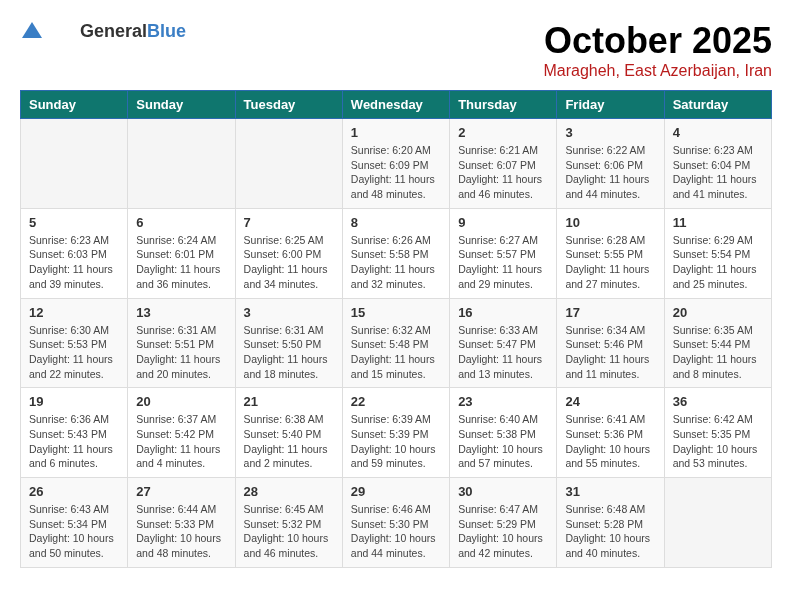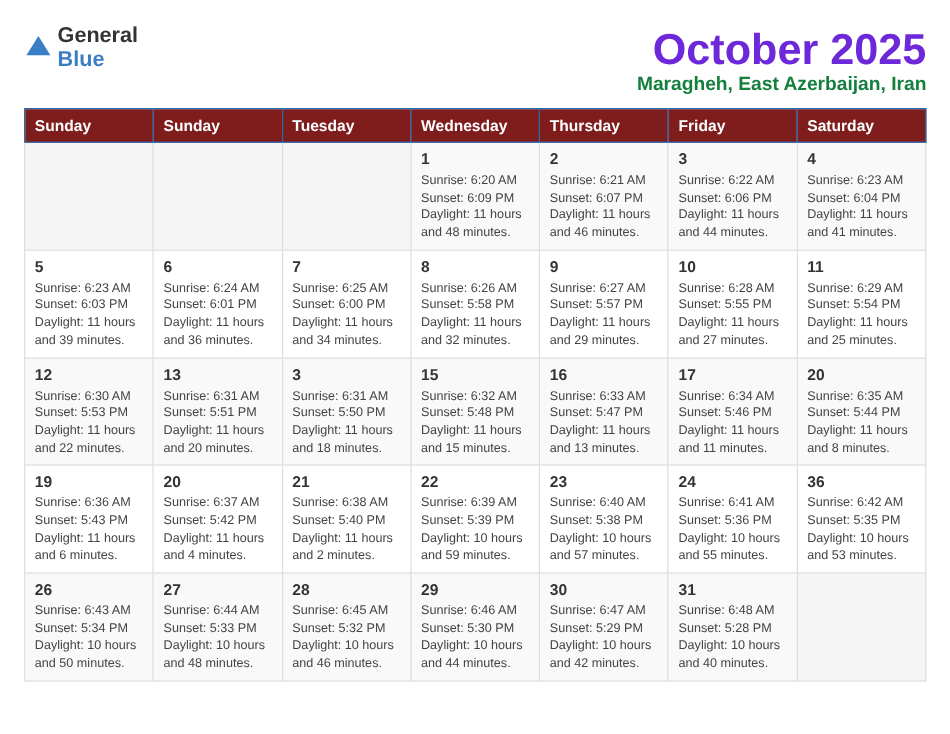--- a/index.html
+++ b/index.html
@@ -15,22 +15,22 @@
       justify-content: space-between;
       align-items: flex-start;
       margin-bottom: 10px;
     }
     .logo {
       display: flex;
       align-items: center;
     }
     .logo-text {
       display: flex;
-      flex-direction: column;
       line-height: 1.1;
+      margin-left: 32px;
     }
     .logo-general {
       font-size: 18px;
       font-weight: bold;
       color: #333;
     }
     .logo-blue {
       font-size: 18px;
       font-weight: bold;
       color: #3a7ec5;
@@ -39,34 +39,33 @@
       width: 24px;
       height: 24px;
       margin-right: 4px;
     }
     .title-block {
       text-align: right;
     }
     .month-title {
       font-size: 36px;
       font-weight: bold;
-      color: #6d28d9;
+      color: #000000;
     }
     .location {
       font-size: 16px;
-      color: #15803d;
-      font-weight: bold;
+      color: #b91c1c;
     }
     .calendar {
       width: 100%;
       border-collapse: collapse;
       border: 1px solid #ccc;
     }
     .calendar th {
-      background-color: #7f1d1d;
+      background-color: #0f766e;
       color: #fff;
       text-align: left;
       padding: 6px 8px;
       font-size: 13px;
       font-weight: bold;
       border: 1px solid #2a6ab0;
     }
     .calendar td {
       vertical-align: top;
       padding: 6px 8px;

